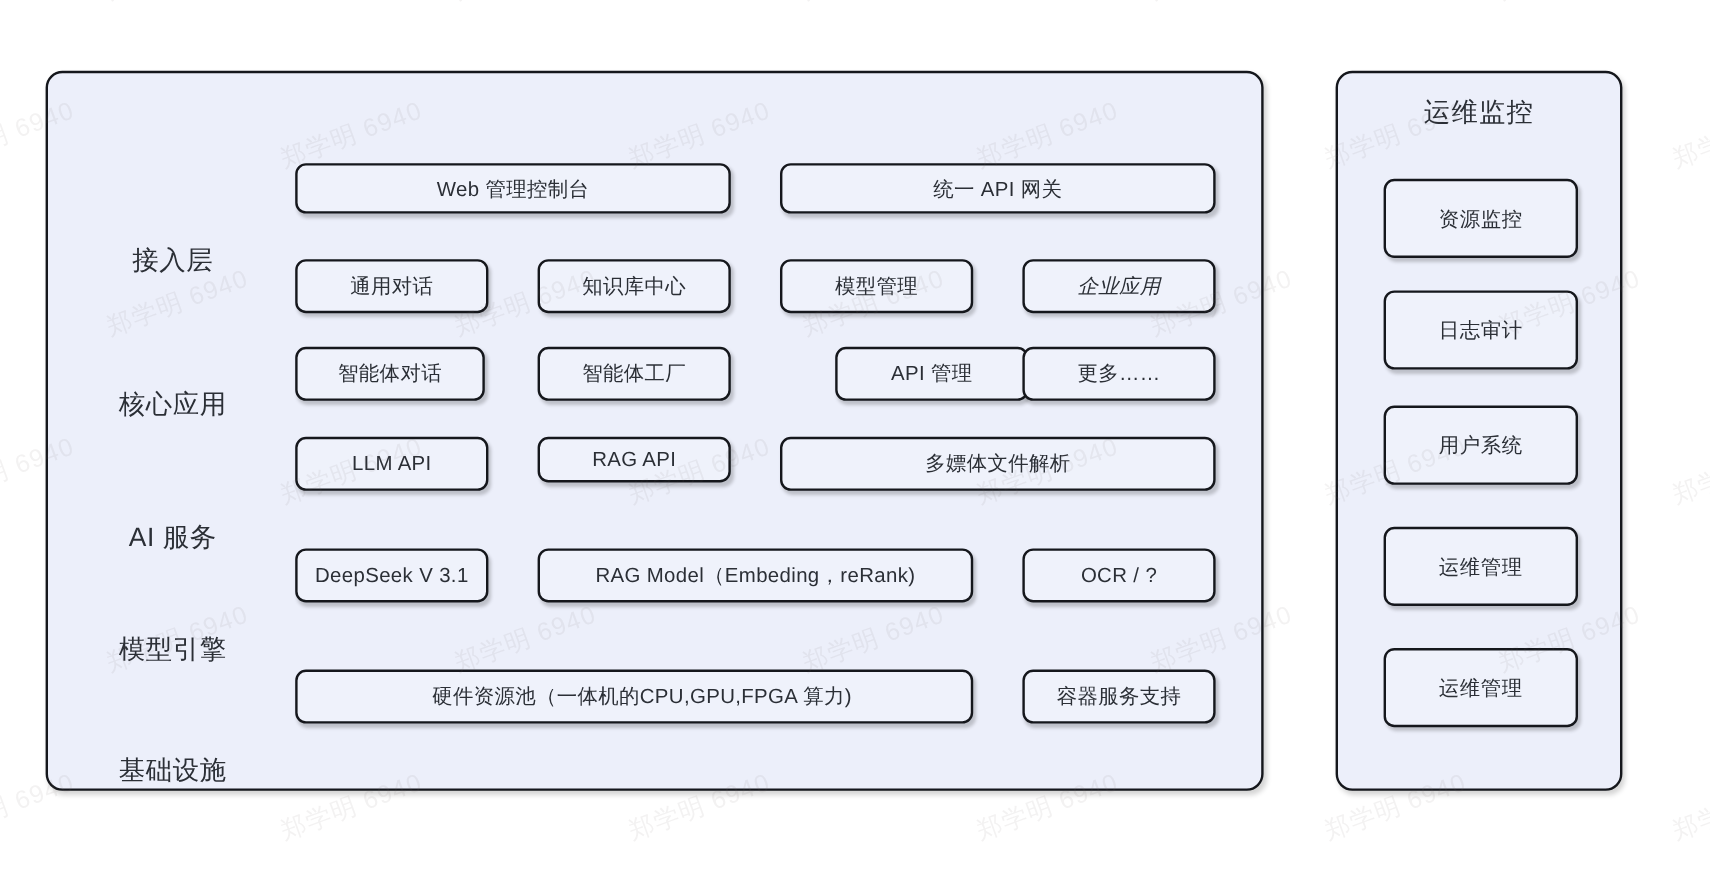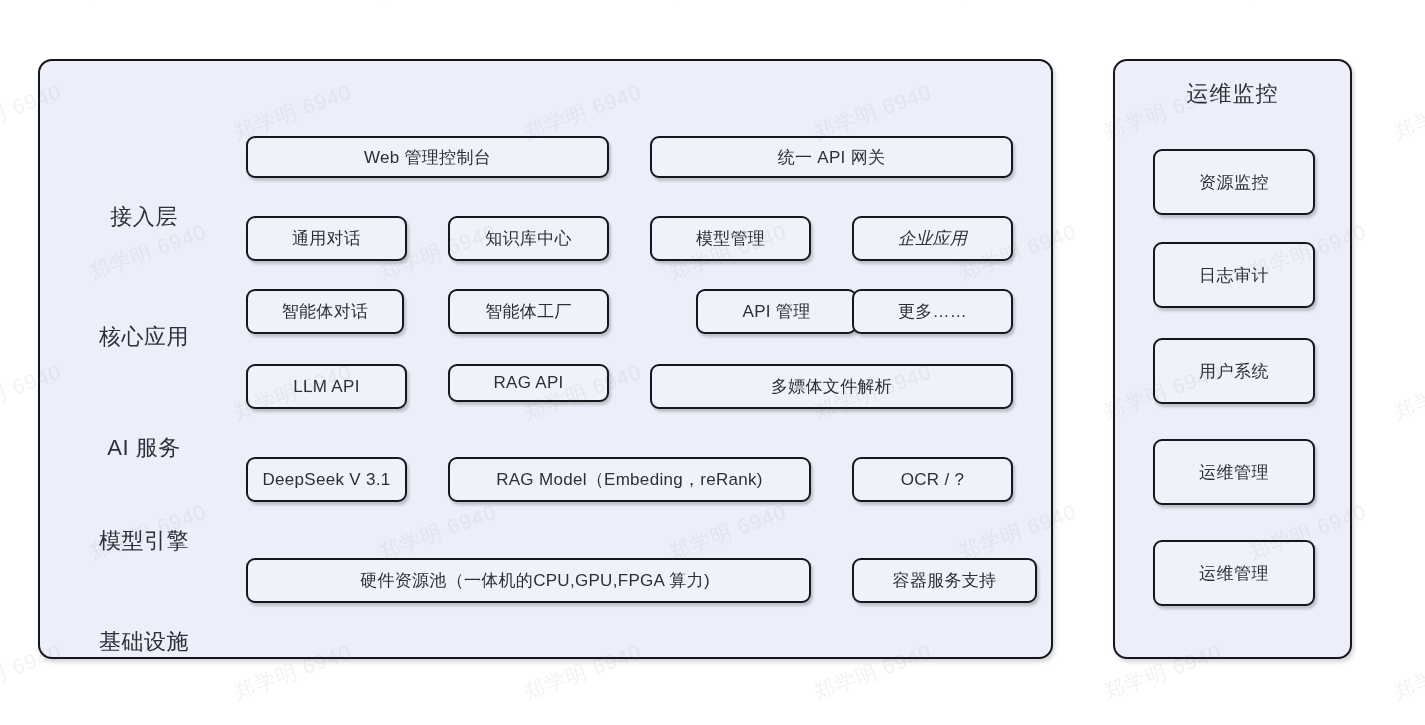--- a/index.html
+++ b/index.html
@@ -150,21 +150,21 @@
     <div class="node" style="left: 448px; top: 289px; width: 161px; height: 45px;">智能体工厂</div>
     <div class="node" style="left: 650px; top: 289px; width: 161px; height: 45px; margin-left: 46px;">API 管理</div>
     <div class="node" style="left: 852px; top: 289px; width: 161px; height: 45px;">更多……</div>
     <div class="node" style="left: 246px; top: 364px; width: 161px; height: 45px;">LLM  API</div>
     <div class="node" style="left: 448px; top: 364px; width: 161px; height: 38px;">RAG  API</div>
     <div class="node" style="left: 650px; top: 364px; width: 363px; height: 45px;">多嫖体文件解析</div>
     <div class="node" style="left: 246px; top: 457px; width: 161px; height: 45px; text-align: center;">DeepSeek V 3.1</div>
     <div class="node" style="left: 448px; top: 457px; width: 363px; height: 45px;">RAG Model（Embeding，reRank)</div>
     <div class="node" style="left: 852px; top: 457px; width: 161px; height: 45px;">OCR / ?</div>
     <div class="node" style="left: 246px; top: 558px; width: 565px; height: 45px; padding-left: 13px;">硬件资源池（一体机的CPU,GPU,FPGA 算力)</div>
-    <div class="node" style="left: 852px; top: 558px; width: 185px; height: 45px;">容器服务支持</div>
+    <div class="node" style="left: 852px; top: 558px; width: 161px; height: 45px;">容器服务支持</div>
   </div>
 
 <div id="watermark-layer">
     <div class="wm" style="left: 85px; top: -20px;">郑学明 6940</div>
     <div class="wm" style="left: 375px; top: -20px;">郑学明 6940</div>
     <div class="wm" style="left: 665px; top: -20px;">郑学明 6940</div>
     <div class="wm" style="left: 955px; top: -20px;">郑学明 6940</div>
     <div class="wm" style="left: 1245px; top: -20px;">郑学明 6940</div>
     <div class="wm" style="left: -60px; top: 120px;">郑学明 6940</div>
     <div class="wm" style="left: 230px; top: 120px;">郑学明 6940</div>

